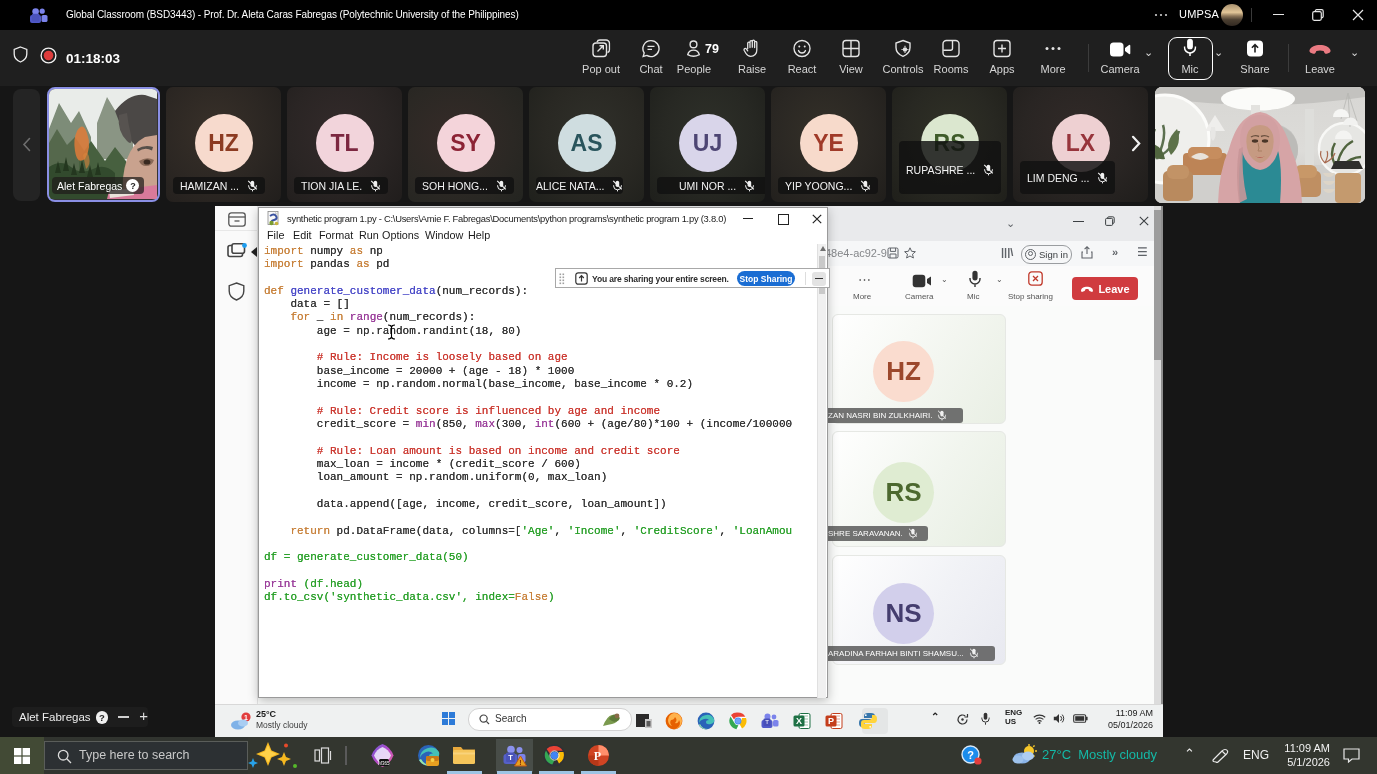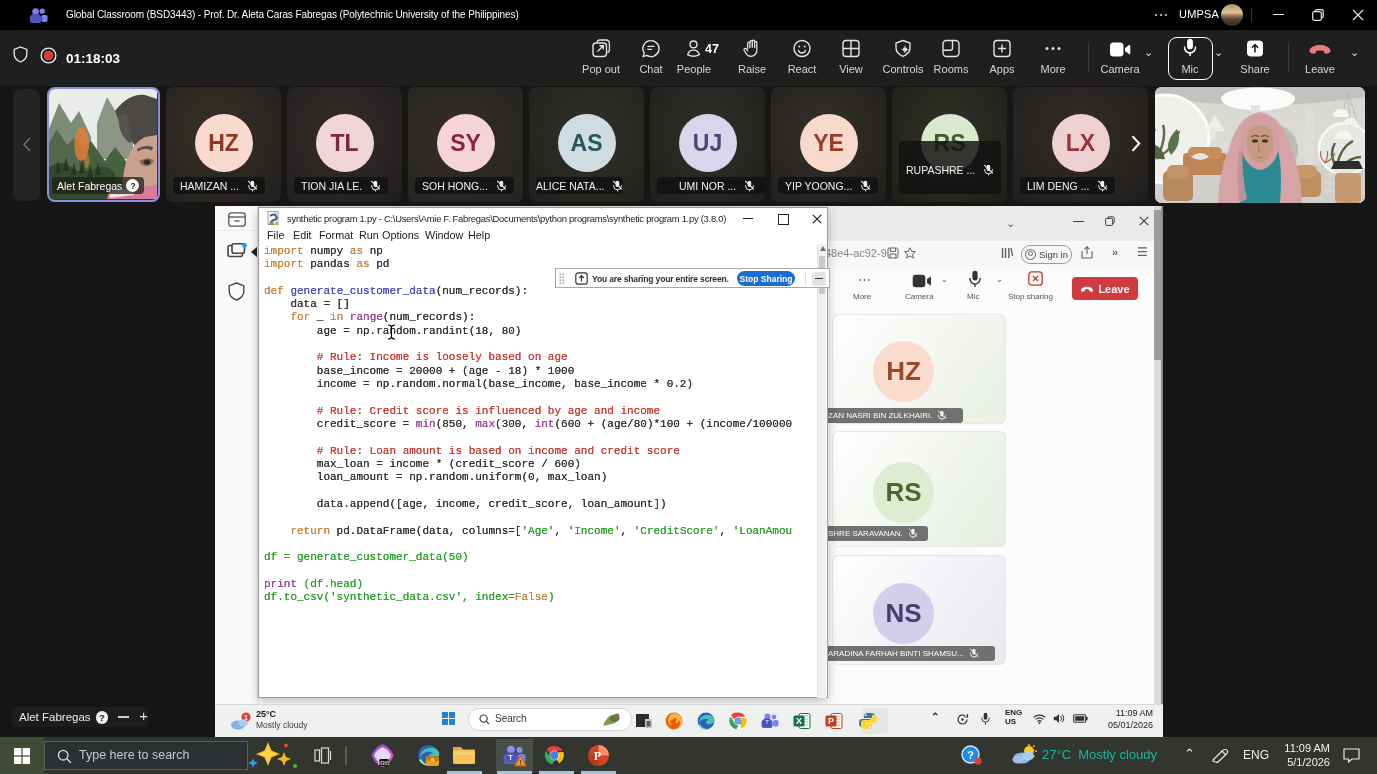--- a/index.html
+++ b/index.html
@@ -68,21 +68,21 @@
       </div>
       <div class="abs" style="left:694px;top:0;width:0;height:56px;">
         <div class="abs" style="left:0;top:9px;transform:translateX(-50%);">
           <svg width="19" height="19" viewBox="0 0 19 19">
             <circle cx="9" cy="5.4" r="3.4" fill="none" stroke="#e3e3e3" stroke-width="1.4"></circle>
             <path d="M3.2 15.6 a6 6 0 0 1 11.6 0 a12 12 0 0 1 -11.6 0 Z" fill="none" stroke="#e3e3e3" stroke-width="1.4"></path>
           </svg>
         </div>
         <div class="abs" style="left:0;top:32.5px;transform:translateX(-50%);font-size:11px;color:#d6d6d6;white-space:nowrap;">People</div>
       </div>
-      <div class="abs" style="left:705px;top:12px;font-size:12.5px;font-weight:700;color:#fff;">47</div>
+      <div class="abs" style="left:705px;top:12px;font-size:12.5px;font-weight:700;color:#fff;">79</div>
       <div class="abs" style="left:752px;top:0;width:0;height:56px;">
         <div class="abs" style="left:0;top:9px;transform:translateX(-50%);">
           <svg width="19" height="19" viewBox="0 0 19 19">
             <path d="M5.2 9.5 V4.3 a1.15 1.15 0 0 1 2.3 0 M7.5 8.5 V2.8 a1.15 1.15 0 0 1 2.3 0 M9.8 8.2 V2.2 a1.15 1.15 0 0 1 2.3 0 M12.1 8.5 V3.4 a1.1 1.1 0 0 1 2.2 0 V11 a6 6 0 0 1 -6 6.3 c-2.6 0-3.8-1-4.8-2.8 L1.6 11.2 a1.3 1.3 0 0 1 2.2-1.3 l1.4 2" fill="none" stroke="#e3e3e3" stroke-width="1.3" stroke-linecap="round"></path>
           </svg>
         </div>
         <div class="abs" style="left:0;top:32.5px;transform:translateX(-50%);font-size:11px;color:#d6d6d6;white-space:nowrap;">Raise</div>
       </div>
       <div class="abs" style="left:802px;top:0;width:0;height:56px;">
         <div class="abs" style="left:0;top:9px;transform:translateX(-50%);">
@@ -271,21 +271,21 @@
               <rect x="3.6" y="0.7" width="3.6" height="6.4" rx="1.8" fill="#f0f0f0" stroke="none"></rect>
               <path d="M1.6 5.2 v0.7 a3.9 3.9 0 0 0 7.8 0 v-0.7"></path>
               <path d="M5.5 9.8 v1.6"></path>
               <path d="M1.2 0.8 L9.8 9.4" stroke-width="1.1"></path>
             </g>
           </svg>
         </span></div>
 </div>
 <div class="abs" style="left:1013px;top:87px;width:135px;height:115px;border-radius:7px;overflow:hidden;background:radial-gradient(ellipse at 48% 40%,#322a28 0%,#292523 55%,#1f1d1b 100%);">
 <div class="abs" style="left:50%;top:27px;transform:translateX(-50%);width:58px;height:58px;border-radius:50%;background:#eed0d2;color:#97353c;font-size:23px;font-weight:700;display:flex;align-items:center;justify-content:center;">LX</div>
-<div class="abs" style="left:7px;bottom:8px;height:17px;border-radius:4px;background:rgba(17,17,17,.83);color:#f2f2f2;font-size:10.5px;display:flex;align-items:center;padding:0 7px;white-space:nowrap;">LIM DENG ...<span style="margin-left:8px;display:flex;">
+<div class="abs" style="left:7px;bottom:8px;height:17px;border-radius:4px;background:rgba(17,17,17,.83);color:#f2f2f2;font-size:10.5px;display:flex;align-items:center;padding:8px 7px;white-space:nowrap;">LIM DENG ...<span style="margin-left:8px;display:flex;">
           <svg width="11" height="12" viewBox="0 0 11 12">
             <g stroke="#f0f0f0" stroke-width="1" fill="none">
               <rect x="3.6" y="0.7" width="3.6" height="6.4" rx="1.8" fill="#f0f0f0" stroke="none"></rect>
               <path d="M1.6 5.2 v0.7 a3.9 3.9 0 0 0 7.8 0 v-0.7"></path>
               <path d="M5.5 9.8 v1.6"></path>
               <path d="M1.2 0.8 L9.8 9.4" stroke-width="1.1"></path>
             </g>
           </svg>
         </span></div>
 </div>

